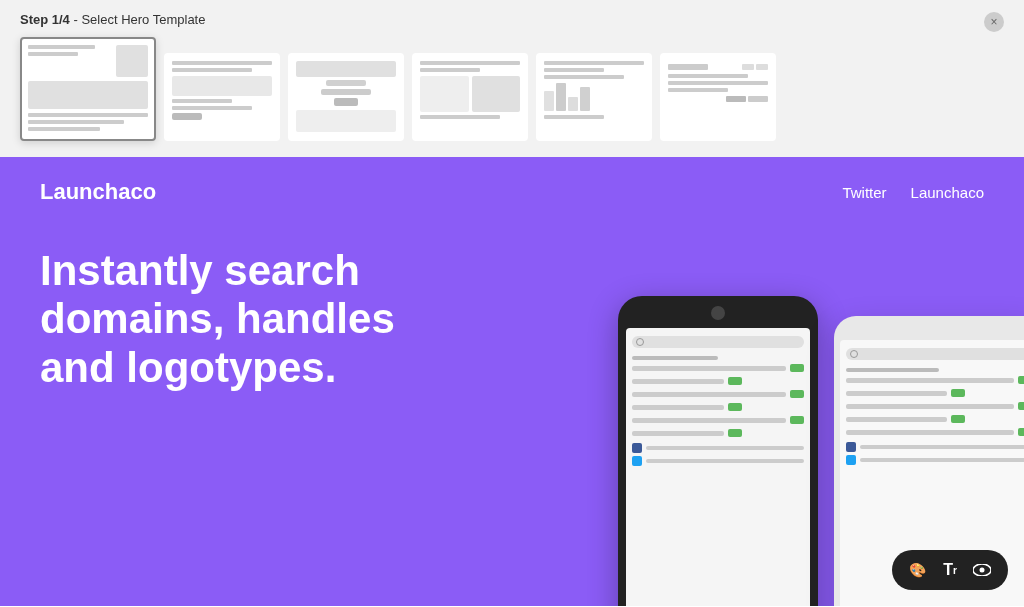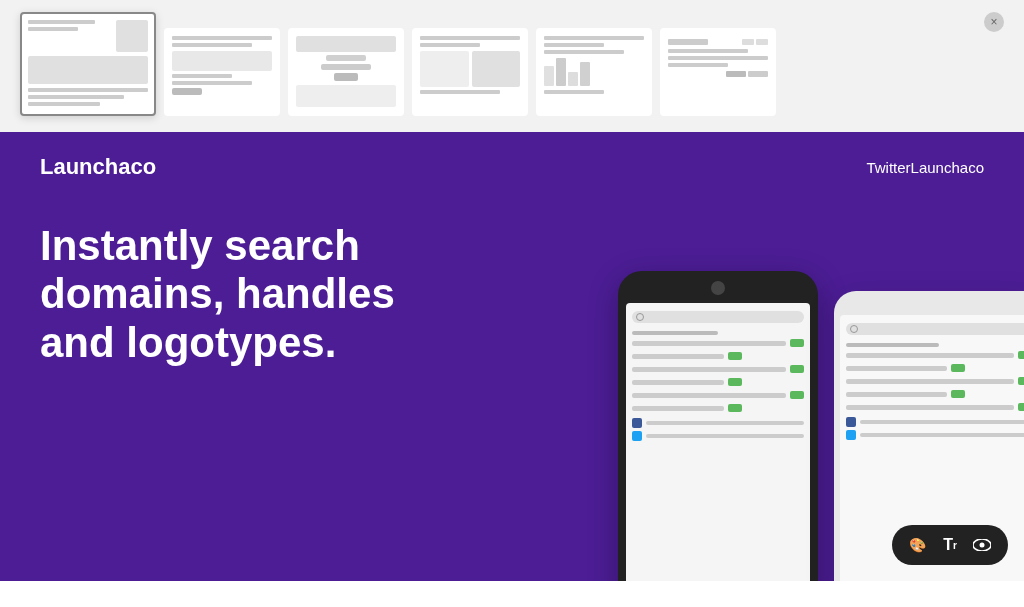--- a/index.html
+++ b/index.html
@@ -57,41 +57,42 @@
       bottom: -10px;
       left: 205px;
       width: 20px;
       height: 10px;
       background: #f2f2f2;
       clip-path: polygon(0 0, 100% 0, 50% 100%);
     }
 
     
     .hero {
-      background: #4c1d95;
+      background: #8b5cf6;
       width: 100%;
       height: calc(607px - 158px);
       position: relative;
       overflow: hidden;
     }
 
     
     .hero-nav {
       display: flex;
       justify-content: space-between;
       align-items: center;
       padding: 22px 40px;
     }
     .brand {
       font-size: 22px;
       font-weight: 700;
       color: #fff;
     }
     .nav-links {
       display: flex;
+      gap: 24px;
     }
     .nav-link {
       color: #fff;
       font-size: 15px;
       text-decoration: none;
       cursor: pointer;
     }
 
     
     .hero-content {
@@ -269,20 +270,23 @@
     
     .wf-row { height: 4px; background: #ccc; border-radius: 1px; margin-bottom: 3px; }
     .wf-row.short { width: 60%; }
     .wf-row.medium { width: 80%; }
     .wf-hero-box { height: 28px; background: #e0e0e0; border-radius: 2px; margin-bottom: 4px; }
   </style>
 </head>
 <body>
 
 <div class="template-bar">
+  <div class="step-label">
+    <strong>Step 1/4</strong><span> - Select Hero Template</span>
+  </div>
   <button class="close-btn">
     <span>×</span>
   </button>
   <div class="templates-row">
 
     <div class="template-thumb selected">
       <div class="thumb-inner large">
         <div style="display:flex;gap:4px;margin-bottom:4px;">
           <div style="flex:1;">
             <div class="wf-row medium"></div>

